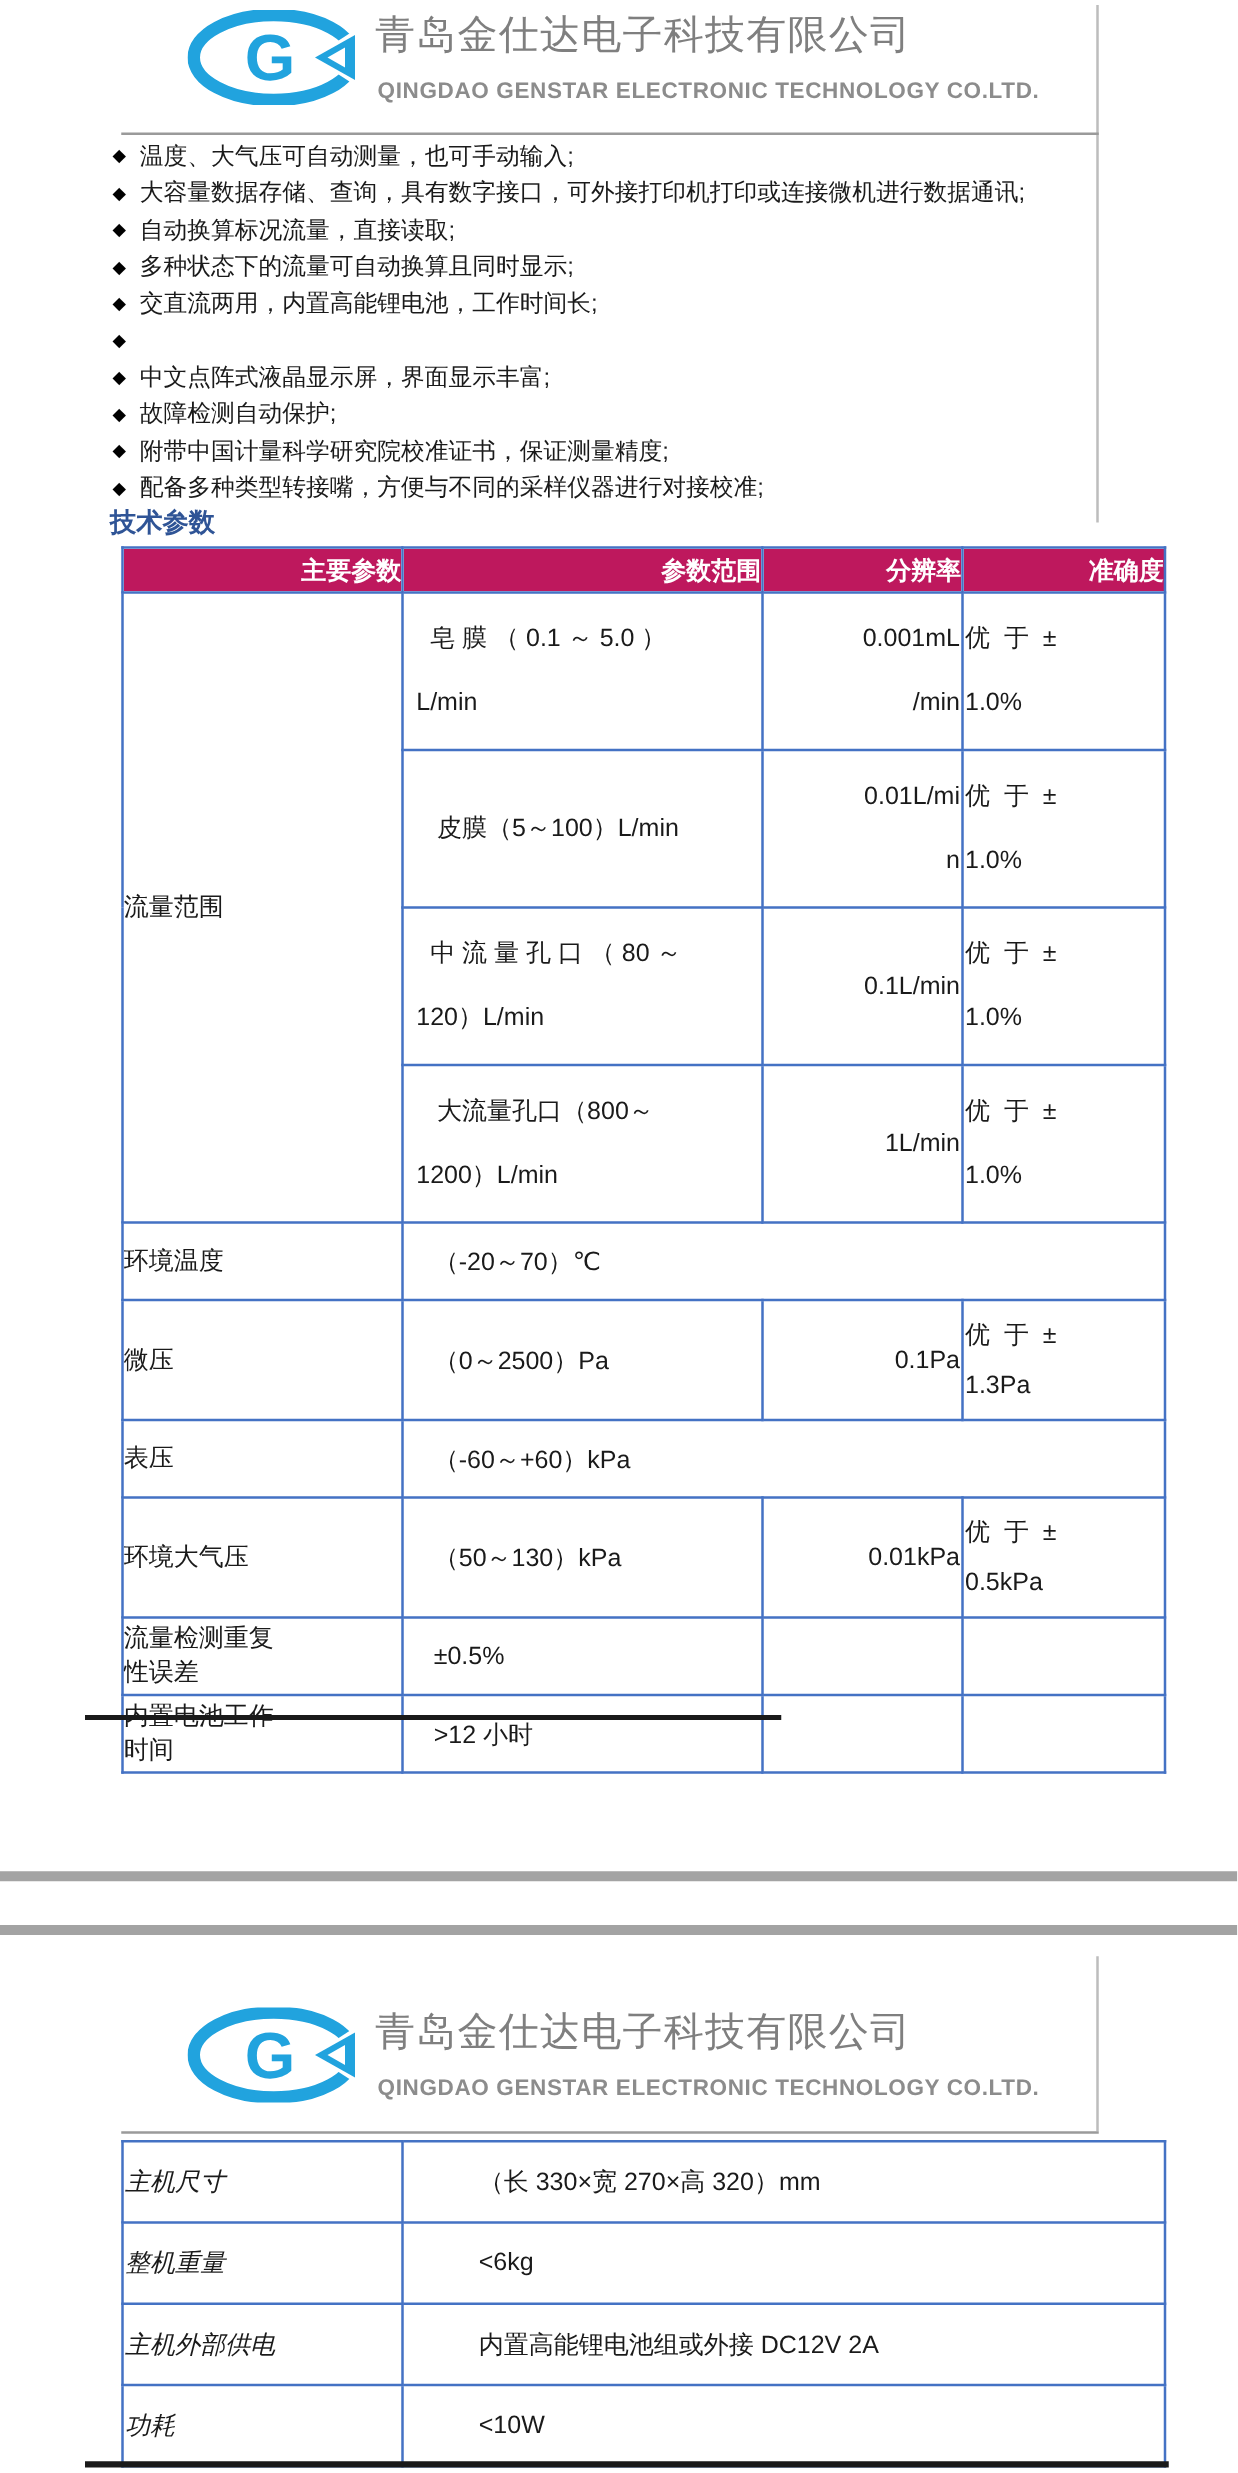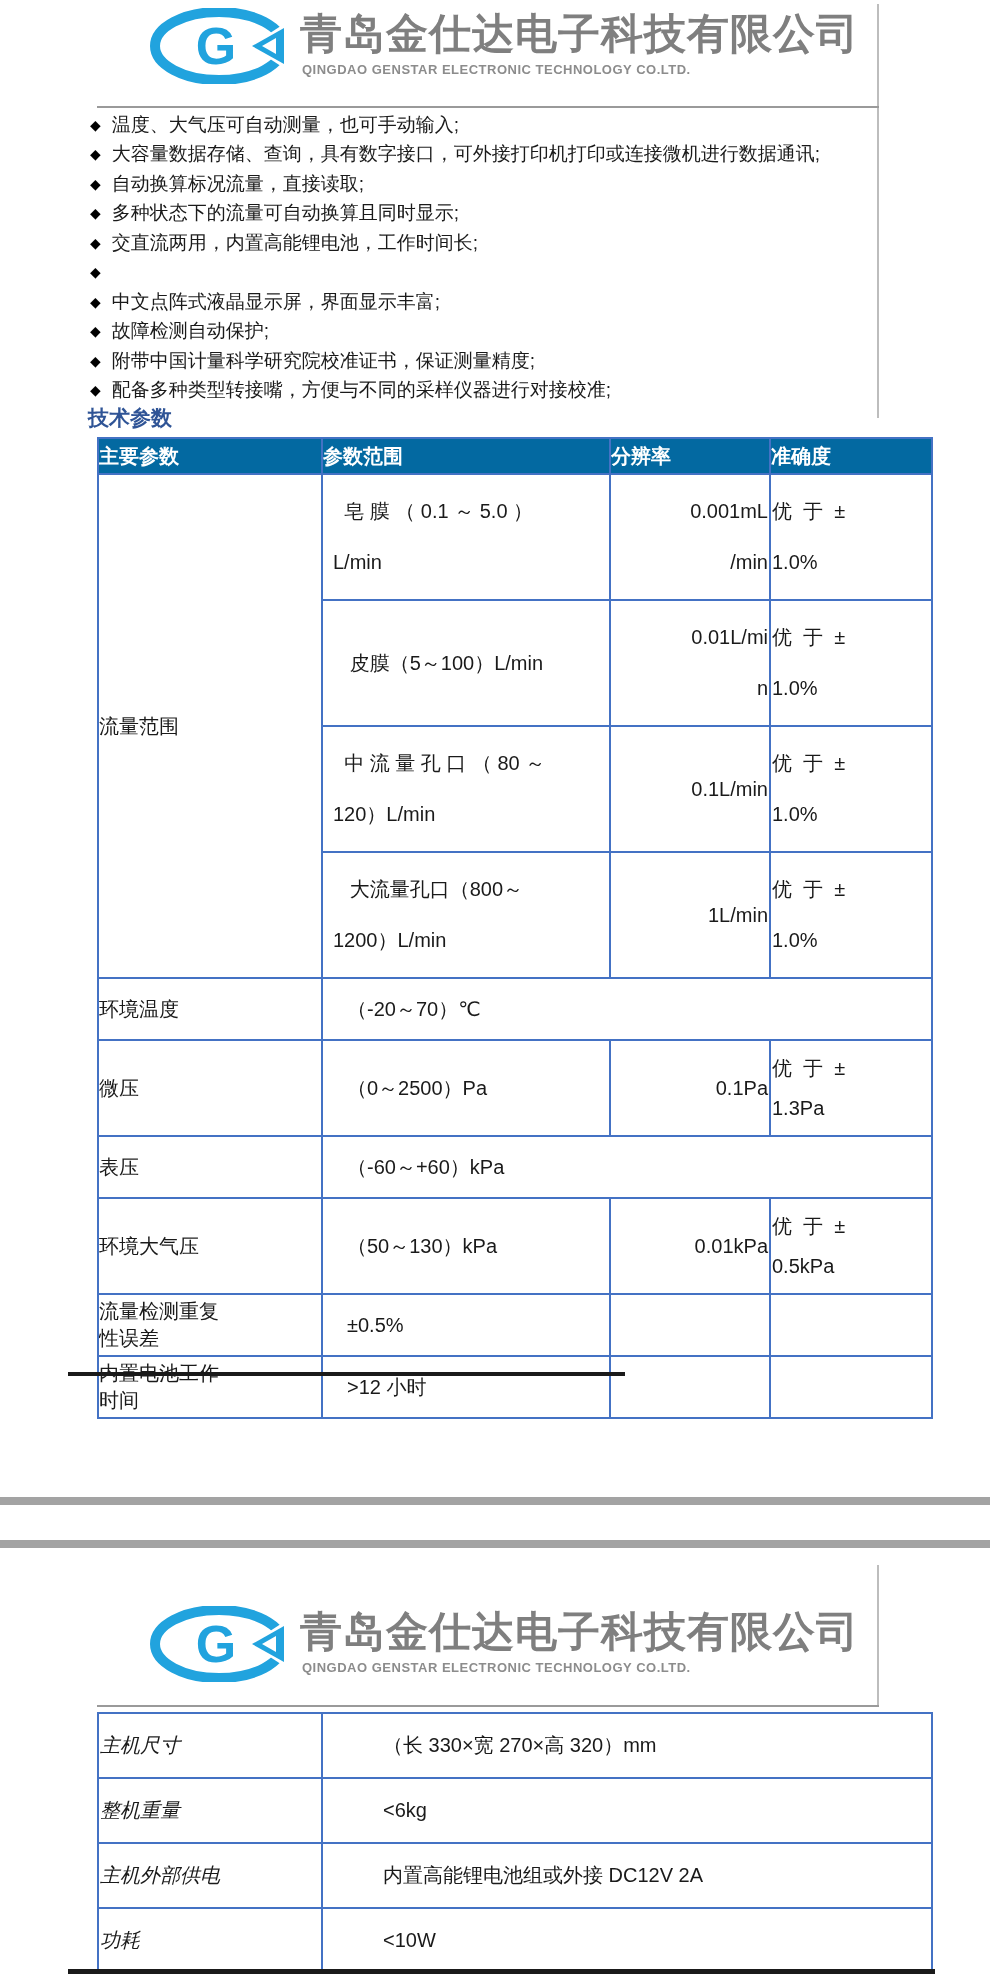--- a/index.html
+++ b/index.html
@@ -2,40 +2,40 @@
 <html><head>
 <meta charset="utf-8">
 <style>
   html,body{margin:0;padding:0;background:#fff;}
   .page{position:relative;width:990px;height:1978px;background:#fff;overflow:hidden;
         font-family:"Liberation Sans","DejaVu Sans",sans-serif;color:#1a1a1a;}
 
   
   .hdr{position:absolute;left:0;width:990px;height:110px;}
   .hdr .logo{position:absolute;left:150px;top:8px;width:142px;height:76px;}
-  .hdr .title-cn{position:absolute;left:300px;top:6px;font-size:42px;font-weight:bold;
+  .hdr .title-cn{position:absolute;left:300px;top:6px;font-size:32px;font-weight:normal;
                  color:#7f7f7f;letter-spacing:1px;white-space:nowrap;}
-  .hdr .title-en{position:absolute;left:302px;top:62px;font-size:13px;color:#8c8c8c;
+  .hdr .title-en{position:absolute;left:302px;top:62px;font-size:18px;color:#8c8c8c;
                  letter-spacing:.5px;white-space:nowrap;font-weight:bold;}
   .vline{position:absolute;width:2px;background:#bdbdbd;}
   .hline{position:absolute;height:2px;background:#9a9a9a;}
 
   
   .features{position:absolute;left:90px;top:110px;width:840px;list-style:none;margin:0;padding:0;}
   .features li{height:29.5px;display:flex;align-items:center;font-size:19px;color:#1a1a1a;}
   .features .diamond{font-size:14px;color:#000;margin-right:11px;flex:0 0 auto;}
 
   .section-title{position:absolute;left:88px;top:404px;font-size:21px;font-weight:bold;color:#2F5496;}
 
   
   table{border-collapse:collapse;table-layout:fixed;}
   .spec{position:absolute;left:97px;width:834px;}
   .spec td,.spec th{border:2px solid #4472C4;font-size:20px;overflow:hidden;}
-  .spec thead th{background:#0369a1;color:#ffffff;font-weight:bold;height:34px;
-                 text-align:left;padding:0;}
+  .spec thead th{background:#be185d;color:#ffffff;font-weight:bold;height:34px;
+                 text-align:right;padding:0;}
   .spec td{vertical-align:middle;color:#1a1a1a;}
   .spec .param{text-align:left;white-space:pre-line;line-height:1.35;padding:0 0;}
   .spec .range{text-align:left;padding-left:10px;white-space:pre-wrap;}
   .spec .res{text-align:right;white-space:pre-wrap;}
   .spec .acc{text-align:left;white-space:pre-wrap;}
   .spec tr.tall td{height:122px;}
   .spec tr.tall .range,.spec tr.tall .res,.spec tr.tall .acc{line-height:2.55;}
   .spec tr.mid td{height:92px;}
   .spec tr.mid .acc{line-height:2.0;}
   .spec tr.thin td{height:58px;}

